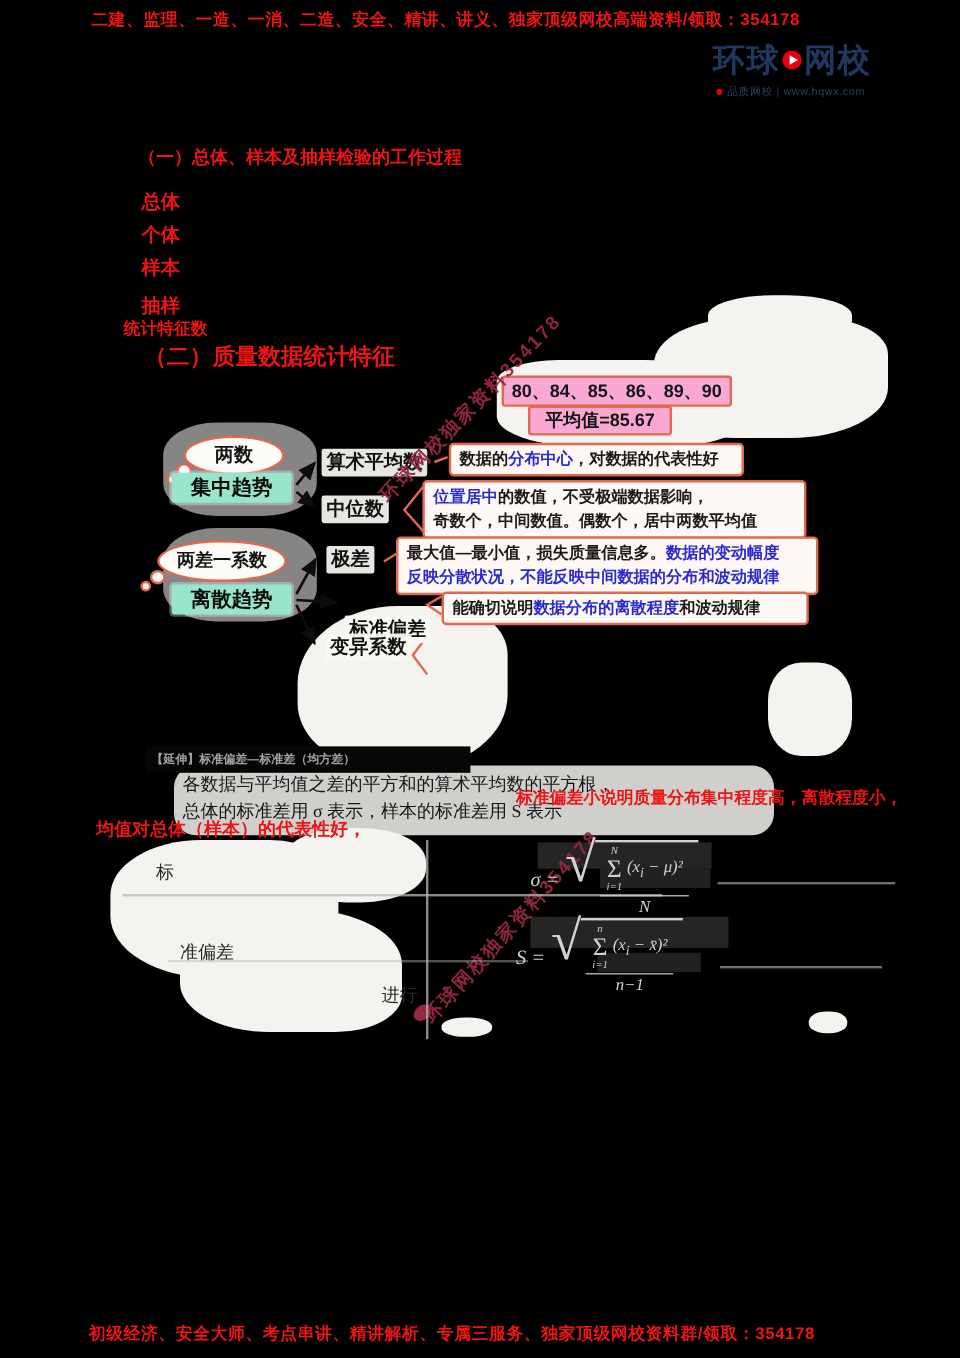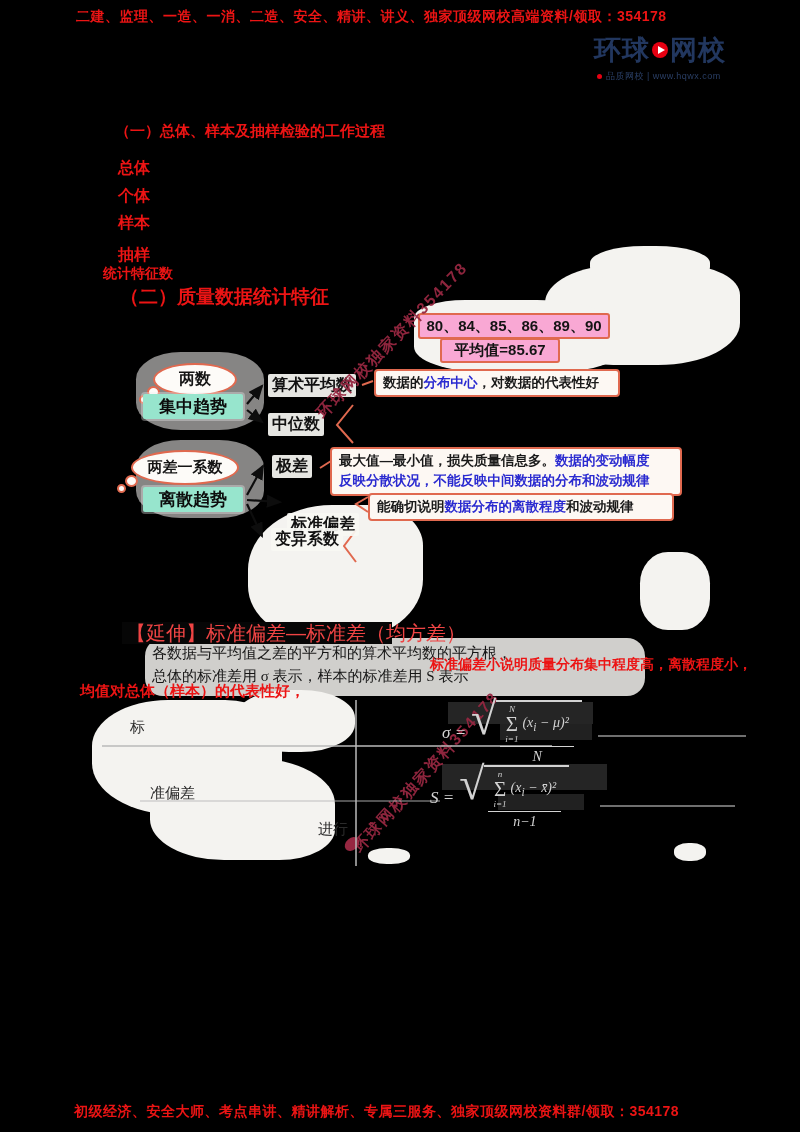--- a/index.html
+++ b/index.html
@@ -28,21 +28,21 @@
   .lbl{background:rgba(248,247,243,.93);color:#111;font-weight:700;font-size:16px;padding:1px 4px;border-radius:2px;white-space:nowrap;}
   .obox{border:2px solid #e0694f;background:#fdf8f3;border-radius:4px;color:#1a1a1a;font-size:13.5px;line-height:1.5;padding:2px 7px;font-weight:600;}
   .obox .blue{color:#2a2ad0;}
   .obox .k{color:#1a1a1a;}
   .valbox{border:2px solid #e0694f;background:#f9a8d4;border-radius:3px;color:#141414;font-size:15px;font-weight:600;
           display:flex;align-items:center;justify-content:center;white-space:nowrap;padding:1px 8px;}
   
   .wm-diag{color:#962741;font-weight:900;font-size:16px;letter-spacing:2px;white-space:nowrap;opacity:.95;}
   
   .ext-band{background:#060606;display:flex;align-items:center;}
-  .ext-title{color:#ef4444;font-weight:400;font-size:20px;white-space:nowrap;}
+  .ext-title{color:#a3a3a3;font-weight:700;font-size:10px;white-space:nowrap;}
   .def{color:#161616;font-size:15px;font-family:"Liberation Serif","DejaVu Serif",serif;white-space:nowrap;}
   .note-red{color:#ec1414;font-weight:900;font-size:14px;white-space:nowrap;}
   .frag{color:#2b2b2b;font-size:15px;font-family:"Liberation Serif","DejaVu Serif",serif;}
   
   .tline{position:absolute;background:#b9b9b9;opacity:.75;}
   
   .formula{position:absolute;color:#d2d2d2;display:flex;align-items:center;gap:5px;font-family:"Liberation Serif","DejaVu Serif",serif;}
   .formula .lhs{font-size:17px;font-style:italic;}
   .sqrt{display:flex;align-items:flex-start;}
   .radical{font-size:46px;line-height:.92;font-weight:100;transform:translateY(-2px);}
@@ -134,20 +134,24 @@
 
   <div class="abs lbl" style="left:268px;top:374px;">算术平均数</div>
   <div class="abs lbl" style="left:268px;top:413px;">中位数</div>
   <div class="abs lbl" style="left:272px;top:455px;">极差</div>
   <div class="abs lbl" style="left:287px;top:513px;">标准偏差</div>
   <div class="abs lbl" style="left:271px;top:528px;">变异系数</div>
 
   <div class="abs obox" style="left:374px;top:369px;width:228px;">
     <span class="k">数据的</span><span class="blue">分布中心</span><span class="k">，对数据的代表性好</span>
   </div>
+  <div class="abs obox" style="left:352px;top:400px;width:302px;">
+    <div><span class="blue">位置居中</span><span class="k">的数值，不受极端数据影响，</span></div>
+    <div><span class="k">奇数个，中间数值。偶数个，居中两数平均值</span></div>
+  </div>
   <div class="abs obox" style="left:330px;top:447px;width:334px;">
     <div><span class="k">最大值—最小值，损失质量信息多。</span><span class="blue">数据的变动幅度</span></div>
     <div><span class="blue">反映分散状况，不能反映中间数据的分布和波动规律</span></div>
   </div>
   <div class="abs obox" style="left:368px;top:493px;width:288px;">
     <span class="k">能确切说明</span><span class="blue">数据分布的离散程度</span><span class="k">和波动规律</span>
   </div>
 
   <div class="abs wm-diag" style="left:288px;top:330px;transform:rotate(-46deg);">环球网校独家资料354178</div>
   <div class="abs wm-diag" style="left:322px;top:762px;transform:rotate(-48deg);">环球网校独家资料354178</div>

